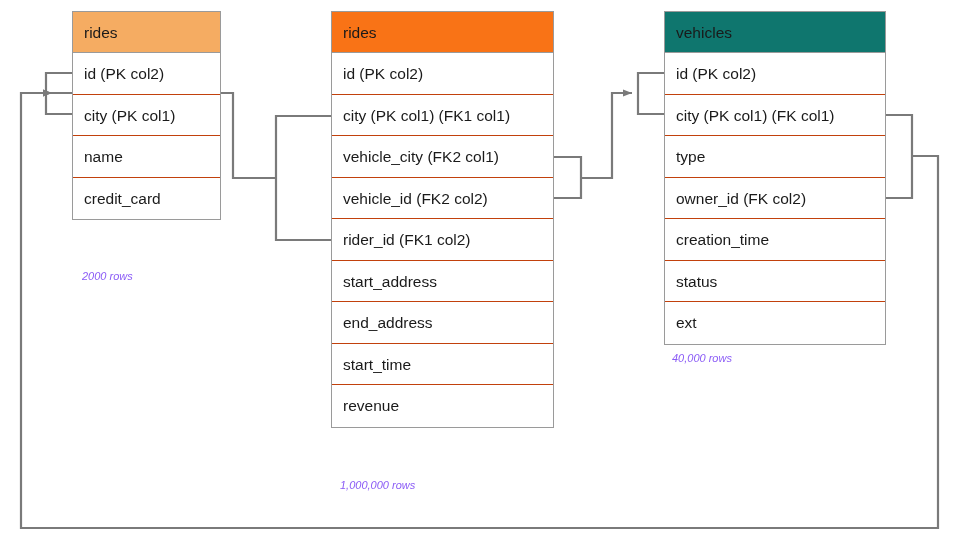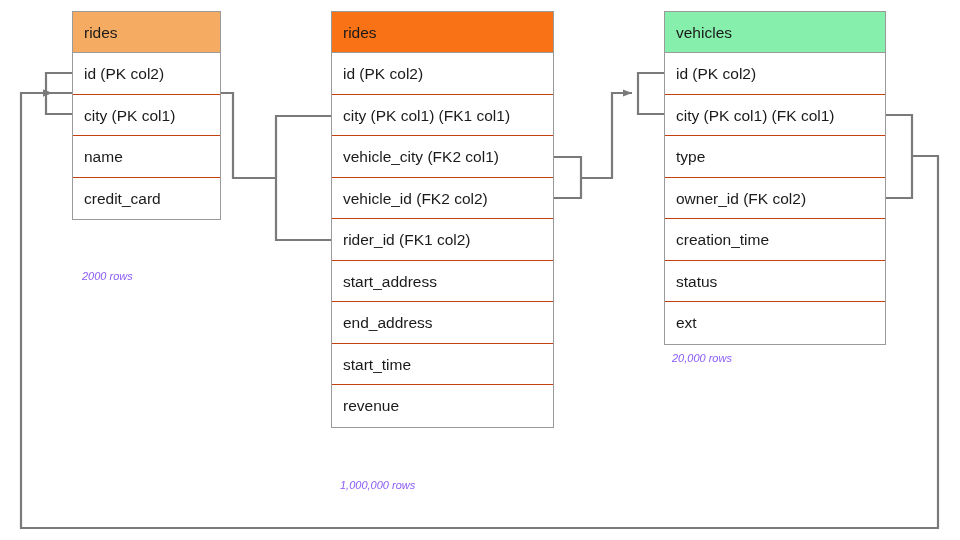--- a/index.html
+++ b/index.html
@@ -114,24 +114,24 @@
     <div class="entity-field">vehicle_id (FK2 col2)</div>
     <div class="entity-field">rider_id (FK1 col2)</div>
     <div class="entity-field">start_address</div>
     <div class="entity-field">end_address</div>
     <div class="entity-field">start_time</div>
     <div class="entity-field last">revenue</div>
   </div>
   <div class="row-count" id="rides-rowcount">1,000,000 rows</div>
 
   <div class="entity" id="vehicles-entity">
-    <div class="entity-header" style="background: #86efac;">vehicles</div>
+    <div class="entity-header" style="background: #0f766e;">vehicles</div>
     <div class="entity-field">id (PK col2)</div>
     <div class="entity-field">city (PK col1) (FK col1)</div>
     <div class="entity-field">type</div>
     <div class="entity-field">owner_id (FK col2)</div>
     <div class="entity-field">creation_time</div>
     <div class="entity-field">status</div>
     <div class="entity-field last">ext</div>
   </div>
-  <div class="row-count" id="vehicles-rowcount">20,000 rows</div>
+  <div class="row-count" id="vehicles-rowcount">40,000 rows</div>
 
 </div>
 
 </body></html>

